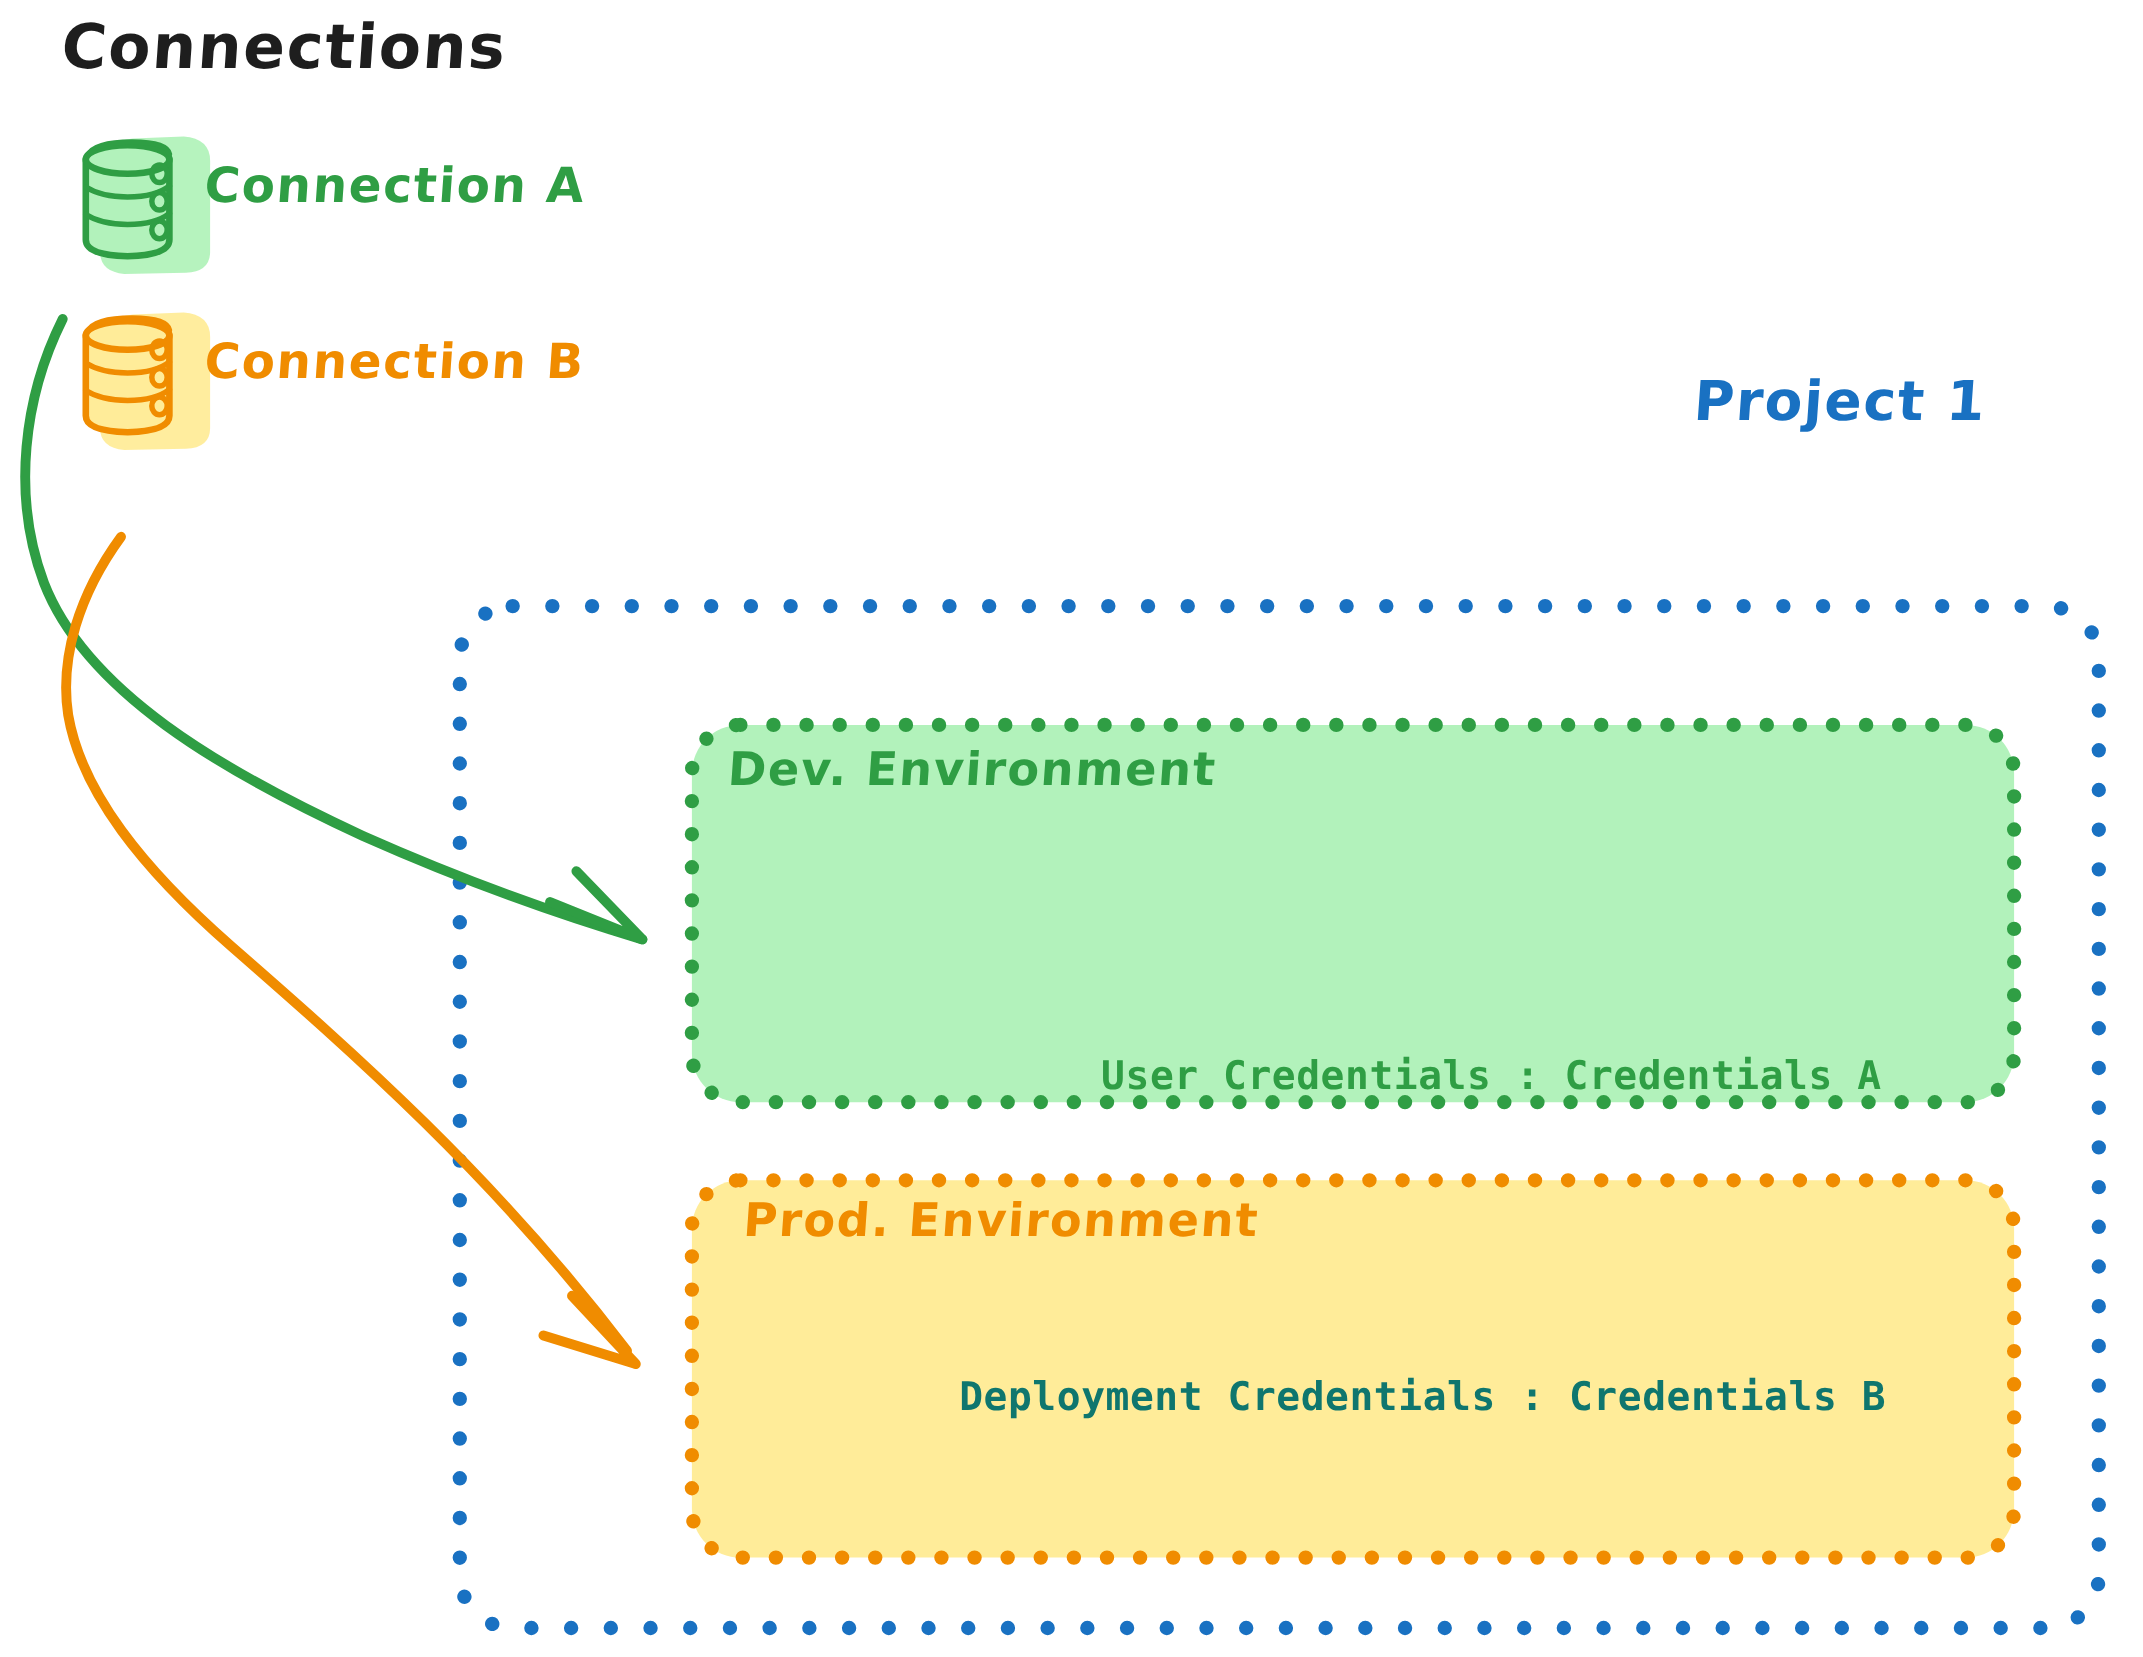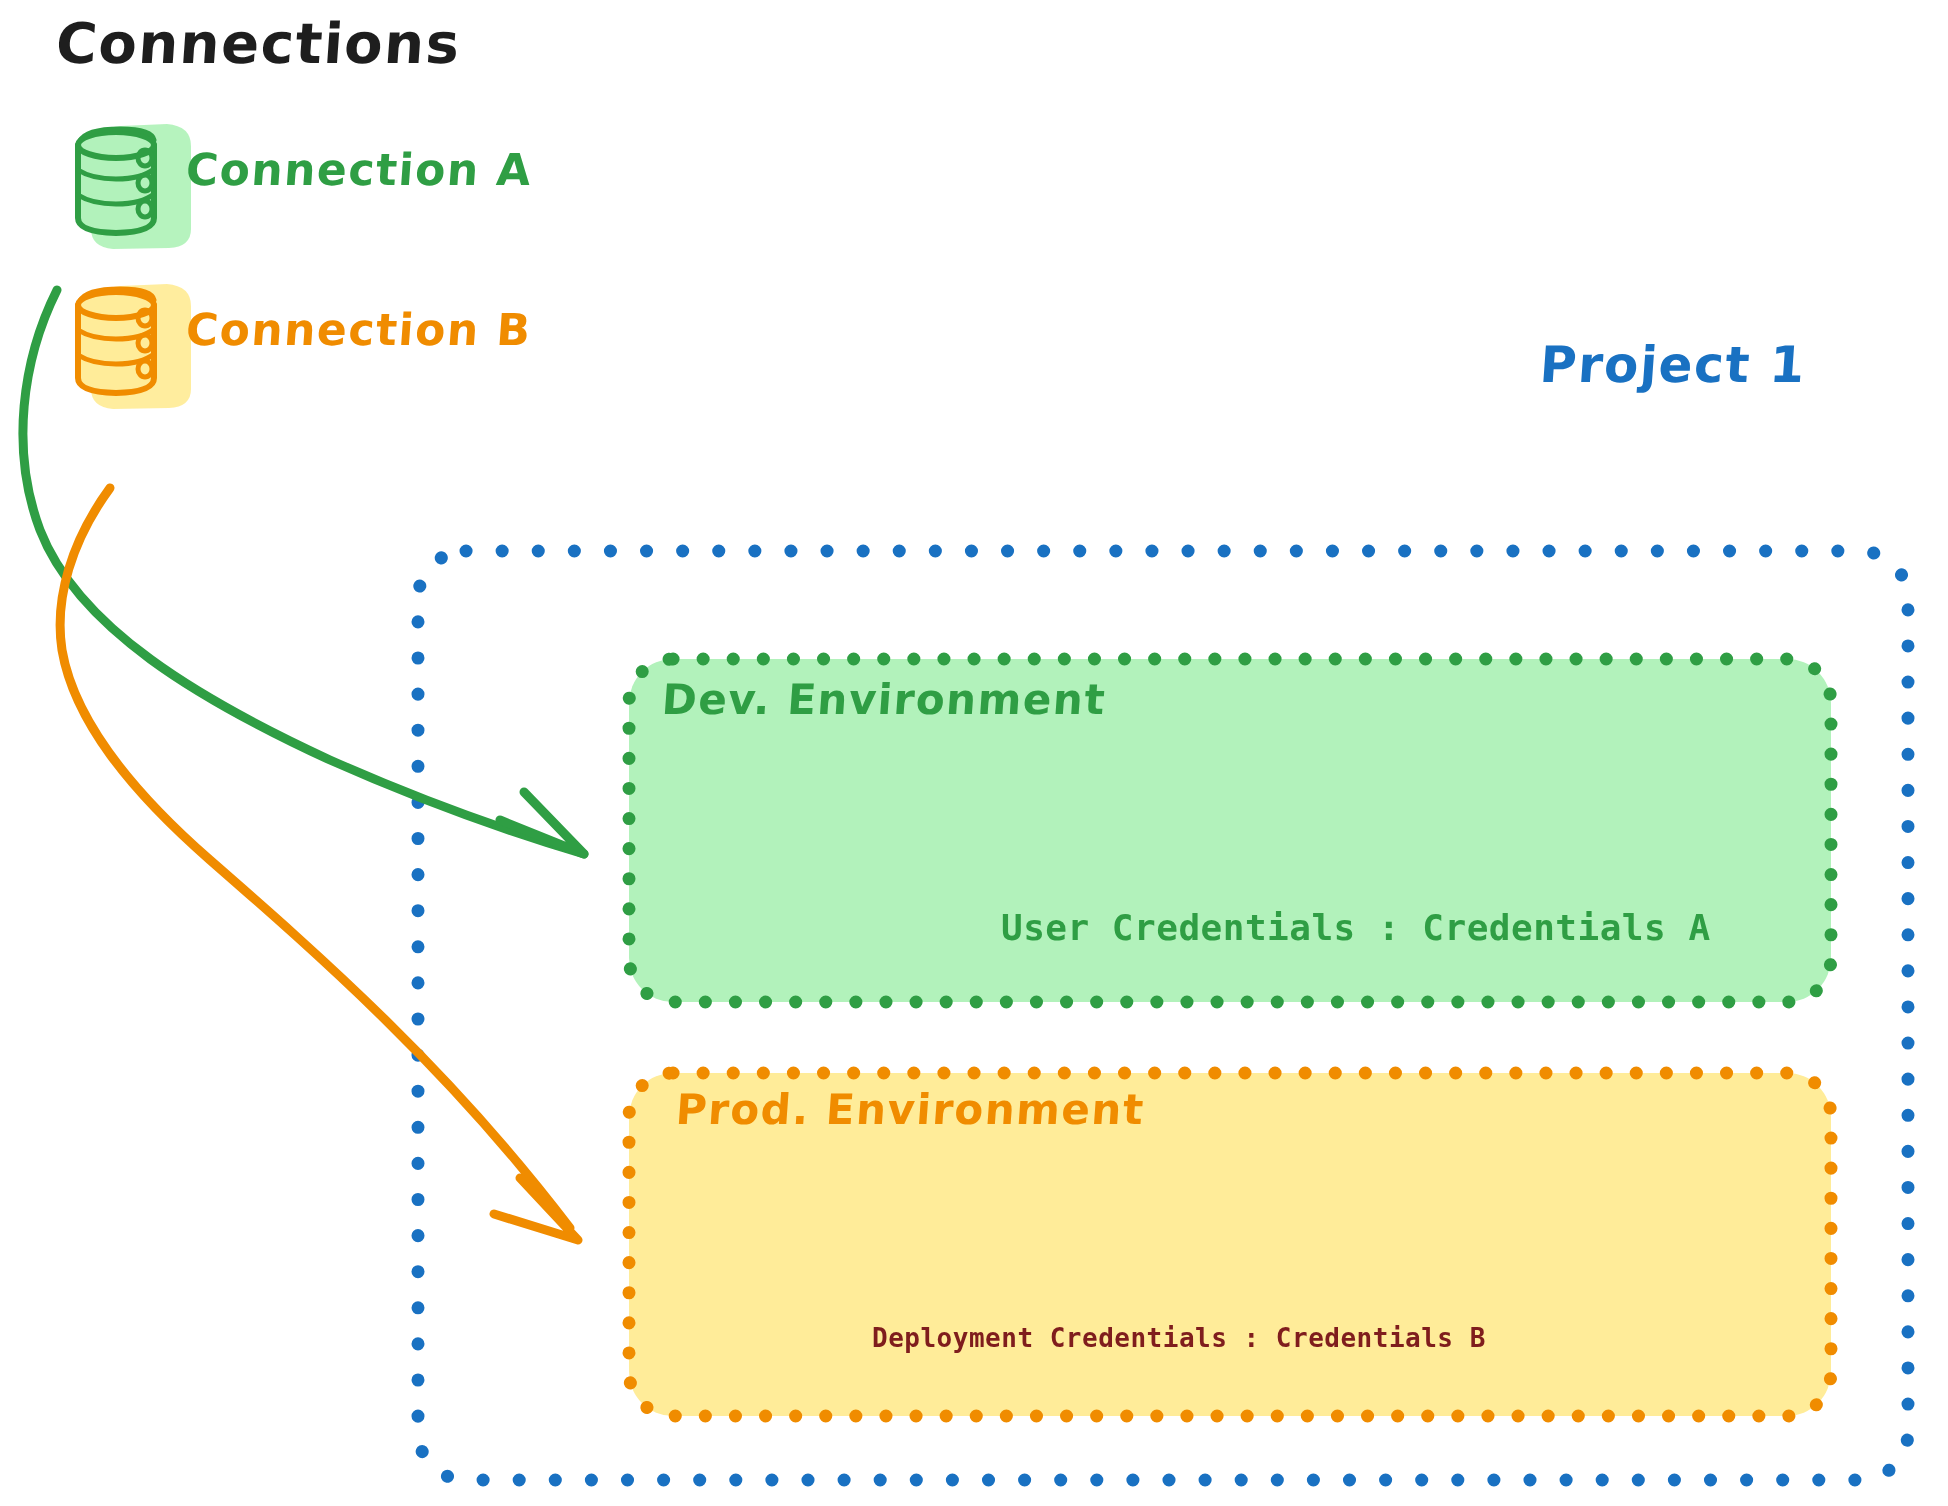--- a/index.html
+++ b/index.html
@@ -74,29 +74,29 @@
     color: #2f9e44;
   }
   #label-prod-env {
     left: 676px;
     top: 1089px;
     font-size: 42px;
     color: #f08c00;
   }
   #text-dev-credentials {
     left: 1001px;
-    top: 910px;
+    top: 961px;
     font-size: 36px;
     color: #2f9e44;
   }
   #text-prod-credentials {
     left: 872px;
-    top: 1325px;
-    font-size: 26px;
-    color: #7f1d1d;
+    top: 1253px;
+    font-size: 36px;
+    color: #0f766e;
   }
 </style>
 </head>
 <body>
 
 <div id="canvas">
 
   <svg id="scene" viewBox="0 0 1948 1506" xmlns="http://www.w3.org/2000/svg">
 
     <rect x="418" y="551" width="1490" height="929" rx="48" ry="48" fill="none" stroke="#1971c2" stroke-width="13" stroke-linecap="round" stroke-dasharray="0.1 36"></rect>

